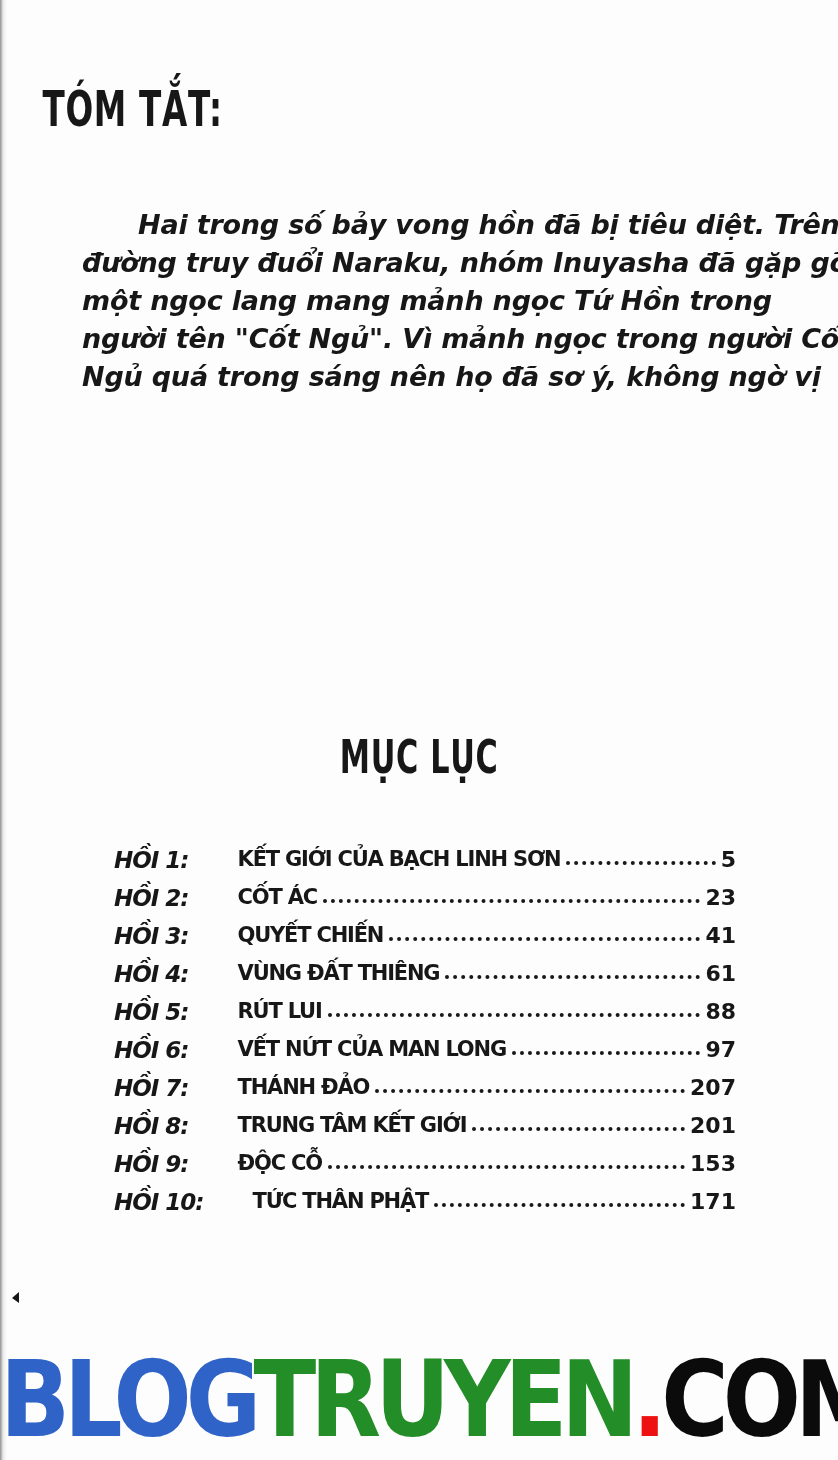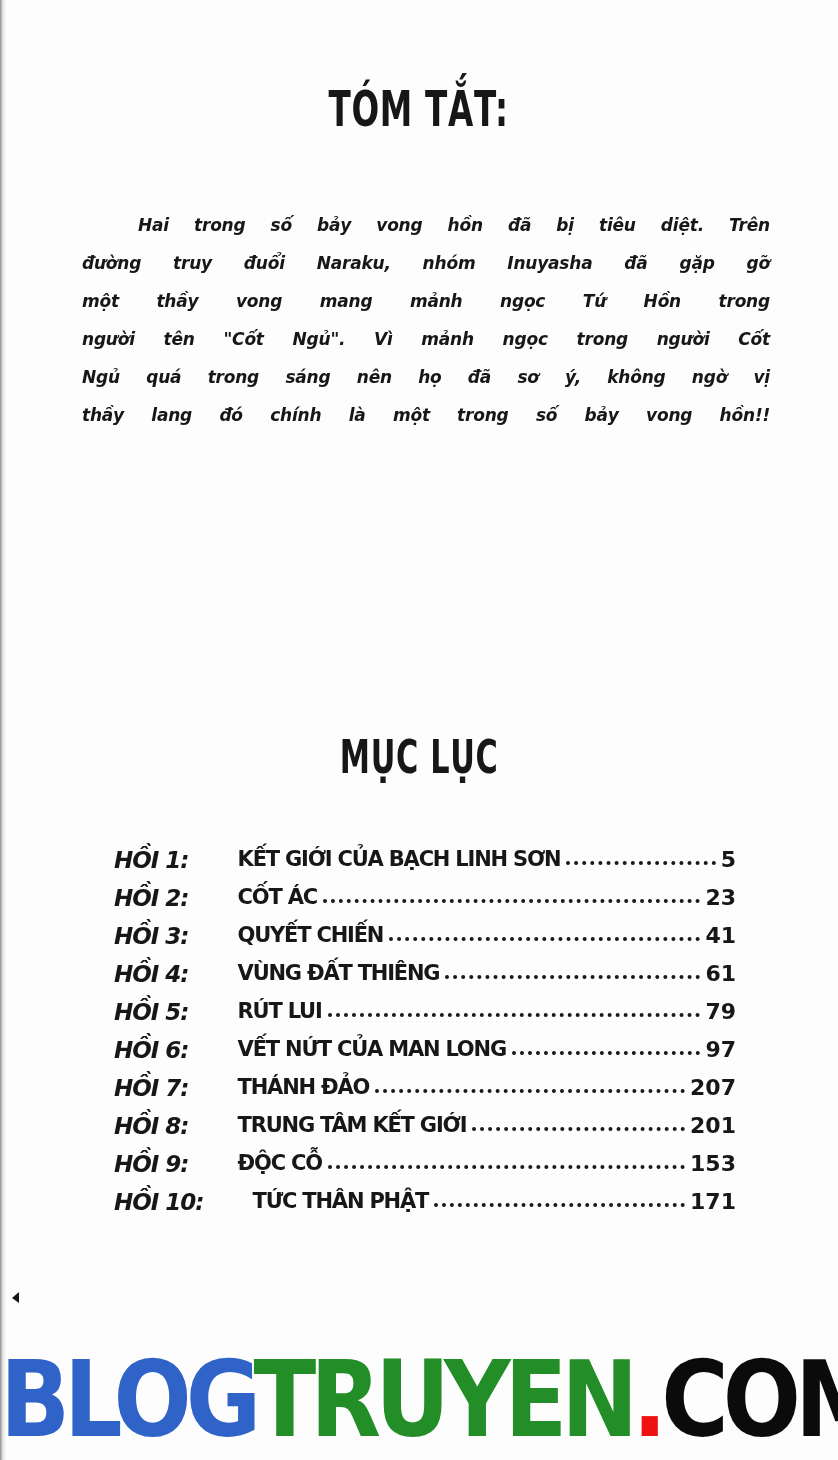--- a/index.html
+++ b/index.html
@@ -14,33 +14,33 @@
   }
   
   .edge-left{
     position:absolute;left:0;top:0;width:7px;height:1460px;
     background:linear-gradient(to right, rgba(125,125,125,0.85), rgba(200,200,200,0.35) 45%, rgba(255,255,255,0));
   }
 
   
   .heading-1{
     position:absolute;top:84px;left:0;width:100%;
-    text-align:center;font-weight:bold;font-size:48px;line-height:1;
+    text-align:left;font-weight:bold;font-size:48px;line-height:1;
   }
   .heading-2{
     position:absolute;top:734px;left:0;width:100%;
     text-align:center;font-weight:bold;font-size:46px;line-height:1;
   }
   .squeeze{display:inline-block;transform:scale(0.68,1.04);letter-spacing:1px;}
   .squeeze2{display:inline-block;transform:scale(0.66,1.0);letter-spacing:1px;}
 
   
   .summary{
     position:absolute;top:206px;left:82px;width:688px;
-    font-size:17px;line-height:38px;
+    font-size:27px;line-height:38px;
     font-style:italic;font-weight:bold;letter-spacing:-0.2px;
   }
   .summary-line{
     height:38px;white-space:nowrap;
     text-align:justify;text-align-last:justify;
   }
   .summary .summary-line:first-child{text-indent:56px;}
 
   
   .toc{position:absolute;top:835px;left:114px;width:622px;}
@@ -83,24 +83,23 @@
 
   <div class="edge-left"></div>
 
   <div class="heading-1">
     <span class="squeeze">TÓM TẮT:</span>
   </div>
 
   <div class="summary">
     <div class="summary-line">Hai trong số bảy vong hồn đã bị tiêu diệt. Trên</div>
       <div class="summary-line">đường truy đuổi Naraku, nhóm Inuyasha đã gặp gỡ</div>
-      <div class="summary-line">một thầy vong mang mảnh ngọc Tứ Hồn trong</div>
+      <div class="summary-line">một ngọc lang mang mảnh ngọc Tứ Hồn trong</div>
       <div class="summary-line">người tên "Cốt Ngủ". Vì mảnh ngọc trong người Cốt</div>
       <div class="summary-line">Ngủ quá trong sáng nên họ đã sơ ý, không ngờ vị</div>
-      <div class="summary-line">thầy lang đó chính là một trong số bảy vong hồn!!</div>
   </div>
 
   <div class="heading-2">
     <span class="squeeze2">MỤC LỤC</span>
   </div>
 
   <div class="toc">
     <div class="toc-row">
       <span class="toc-chapter">HỒI 1:</span>
       <span class="toc-title">KẾT GIỚI CỦA BẠCH LINH SƠN</span>
@@ -122,21 +121,21 @@
       <div class="toc-row">
       <span class="toc-chapter">HỒI 4:</span>
       <span class="toc-title">VÙNG ĐẤT THIÊNG</span>
       <span class="toc-leader"></span>
       <span class="toc-page">61</span>
     </div>
       <div class="toc-row">
       <span class="toc-chapter">HỒI 5:</span>
       <span class="toc-title">RÚT LUI</span>
       <span class="toc-leader"></span>
-      <span class="toc-page">79</span>
+      <span class="toc-page">88</span>
     </div>
       <div class="toc-row">
       <span class="toc-chapter">HỒI 6:</span>
       <span class="toc-title">VẾT NỨT CỦA MAN LONG</span>
       <span class="toc-leader"></span>
       <span class="toc-page">97</span>
     </div>
       <div class="toc-row">
       <span class="toc-chapter">HỒI 7:</span>
       <span class="toc-title">THÁNH ĐẢO</span>

